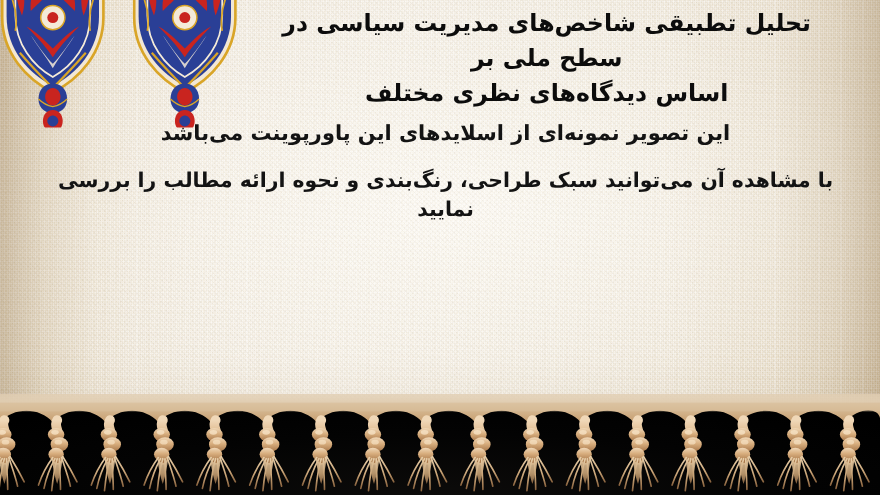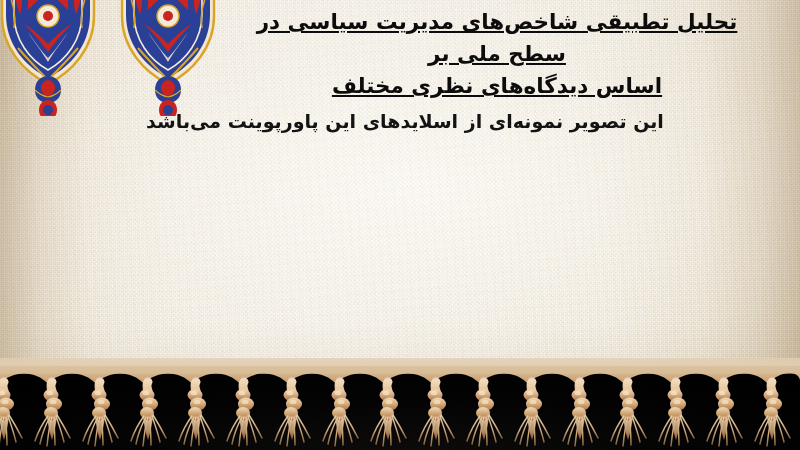--- a/index.html
+++ b/index.html
@@ -107,21 +107,20 @@
     top: 6px;
     right: 34px;
     left: 228px;
     text-align: center;
     color: #0c0c0c;
     font-size: 21.5px;
     font-weight: 700;
     line-height: 1.48;
     letter-spacing: 0px;
     white-space: pre-line;
-    text-decoration: underline;
   }
   .body-block {
     position: absolute;
     top: 108px;
     right: 16px;
     left: 26px;
     text-align: center;
     color: #111;
   }
   .body-line {
@@ -221,20 +220,21 @@
           </g>
       </g>
     </svg>
   </div>
 
   <div class="title">تحلیل تطبیقی شاخص‌های مدیریت سیاسی در سطح ملی بر
 اساس دیدگاه‌های نظری مختلف</div>
 
   <div class="body-block">
     <p class="body-line line-1">این تصویر نمونه‌ای از اسلایدهای این پاورپوینت می‌باشد</p>
+    <p class="body-line line-2">با مشاهده آن می‌توانید سبک طراحی، رنگ‌بندی و نحوه ارائه مطالب را بررسی نمایید</p>
   </div>
 
   <div class="fringe">
     <div class="fringe-black"></div>
     <svg class="fringe-svg" viewBox="0 0 800 92" preserveAspectRatio="none" xmlns="http://www.w3.org/2000/svg" aria-hidden="true">
       <defs>
         <linearGradient id="ropeG" x1="0" y1="0" x2="0" y2="1">
           <stop offset="0%" stop-color="#f0d8b8"></stop>
           <stop offset="45%" stop-color="#d8ae7e"></stop>
           <stop offset="100%" stop-color="#a9794c"></stop>

